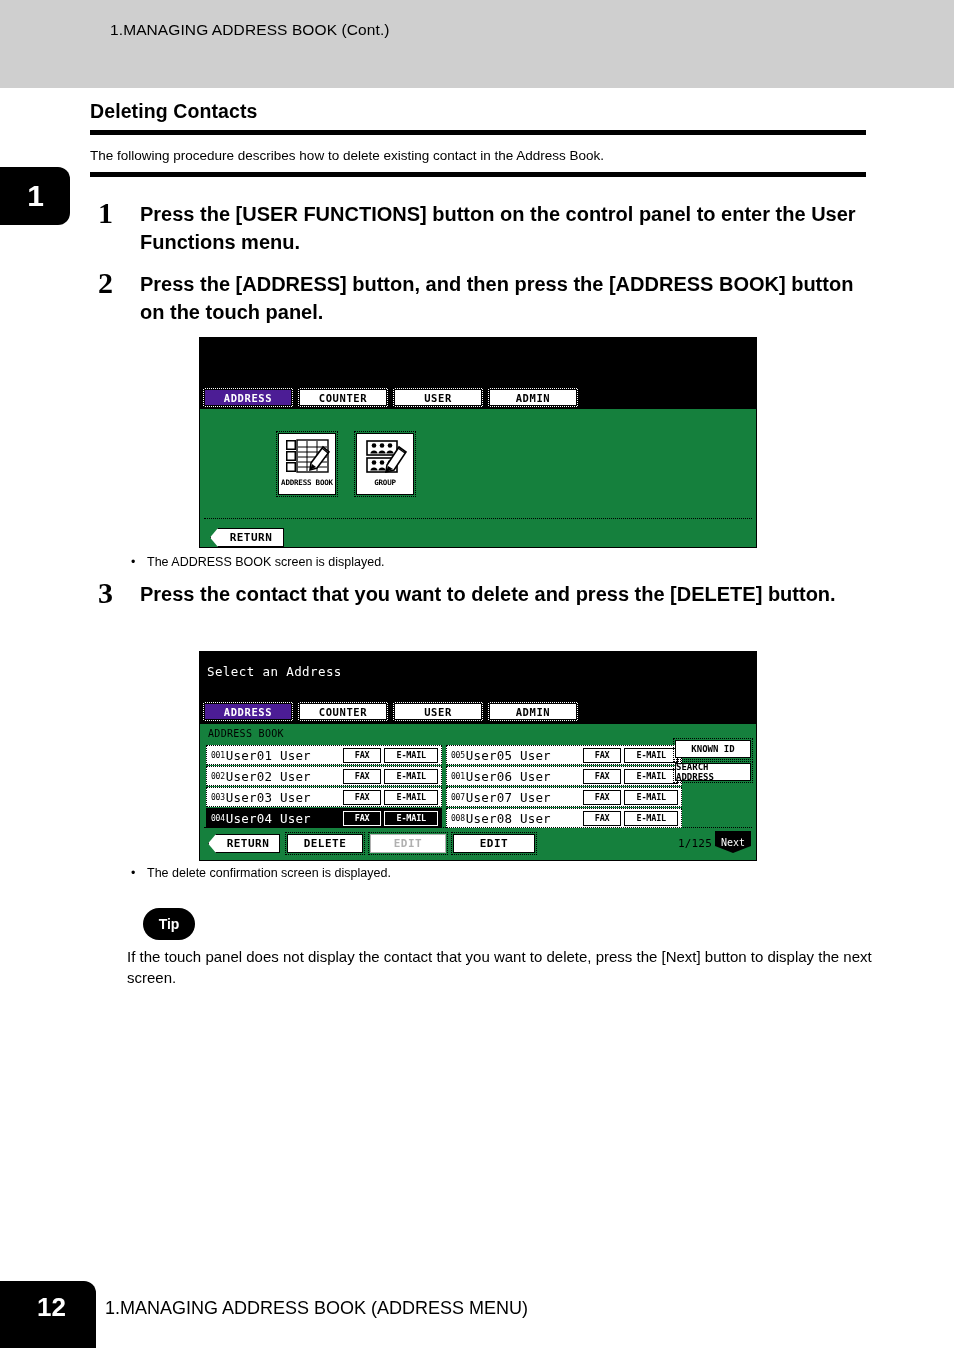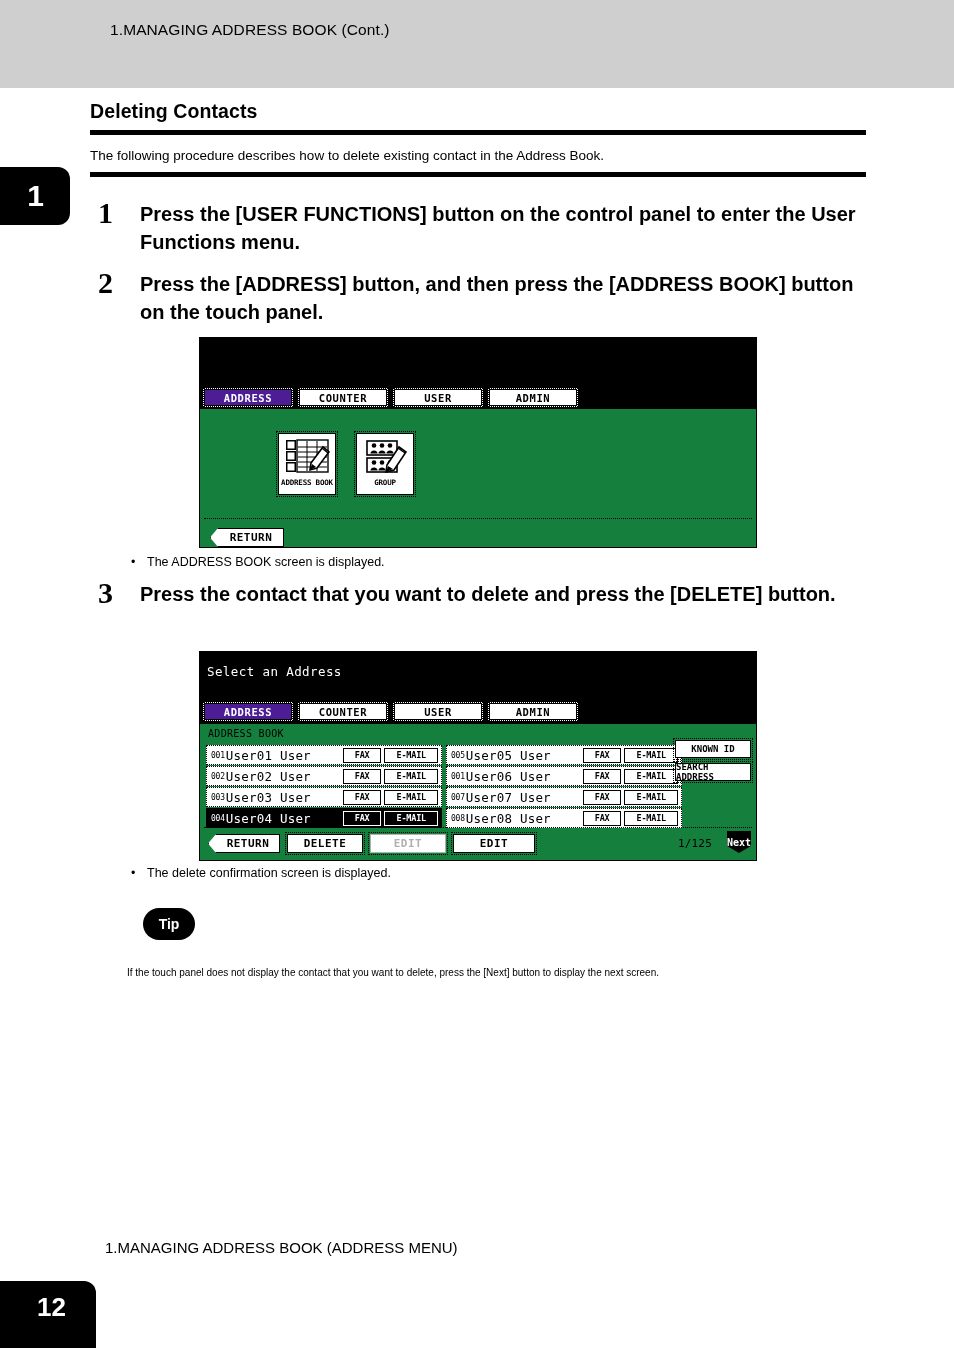--- a/index.html
+++ b/index.html
@@ -78,35 +78,35 @@
   
   .tip-badge {
     position: absolute; left: 143px; top: 908px;
     width: 52px; height: 32px; border-radius: 16px;
     background: #000; color: #fff;
     font-size: 14px; font-weight: bold;
     display: flex; align-items: center; justify-content: center;
   }
   .tip-text {
     position: absolute; left: 127px; top: 946px; width: 750px;
-    font-size: 10px; line-height: 1.4; margin-top: 20px;
+    font-size: 15px; line-height: 1.4;
   }
 
   
   .foot-tab {
     position: absolute; left: -28px; top: 1281px;
     width: 124px; height: 67px;
     background: #000; border-radius: 0 12px 0 0;
     color: #fff; font-size: 26px; font-weight: bold;
     display: flex; align-items: center; justify-content: flex-end;
     padding-right: 30px; padding-bottom: 14px;
   }
   .foot-text {
-    position: absolute; left: 105px; top: 1239px;
-    font-size: 15px;
+    position: absolute; left: 105px; top: 1298px;
+    font-size: 18px;
   }
 
   
   .lcd {
     position: absolute;
     background: #ffffff;
     border: 1px solid #000;
     font-family: "DejaVu Sans Mono", monospace;
     color: #000;
   }
@@ -234,23 +234,23 @@
   #panel2 .btn.del  { width: 76px; }
   #panel2 .btn.entry{ width: 76px; }
   #panel2 .btn.edit { width: 82px; }
 
   .pageno {
     position: absolute; right: 44px; top: 113px;
     font-size: 11px; letter-spacing: .2px;
   }
   .nextbtn {
     position: absolute; right: 5px; top: 107px;
-    width: 24px; height: 22px;
+    width: 36px; height: 22px;
     background: #000; color: #fff;
-    font-size: 10px; font-weight: bold;
+    font-size: 10px; font-weight: normal;
     display: flex; align-items: center; justify-content: center;
     clip-path: polygon(0 0, 100% 0, 100% 68%, 50% 100%, 0 68%);
     outline: 1px dotted #000; outline-offset: 1px;
   }
 </style>
 </head>
 <body>
 
 <div class="page">
 

